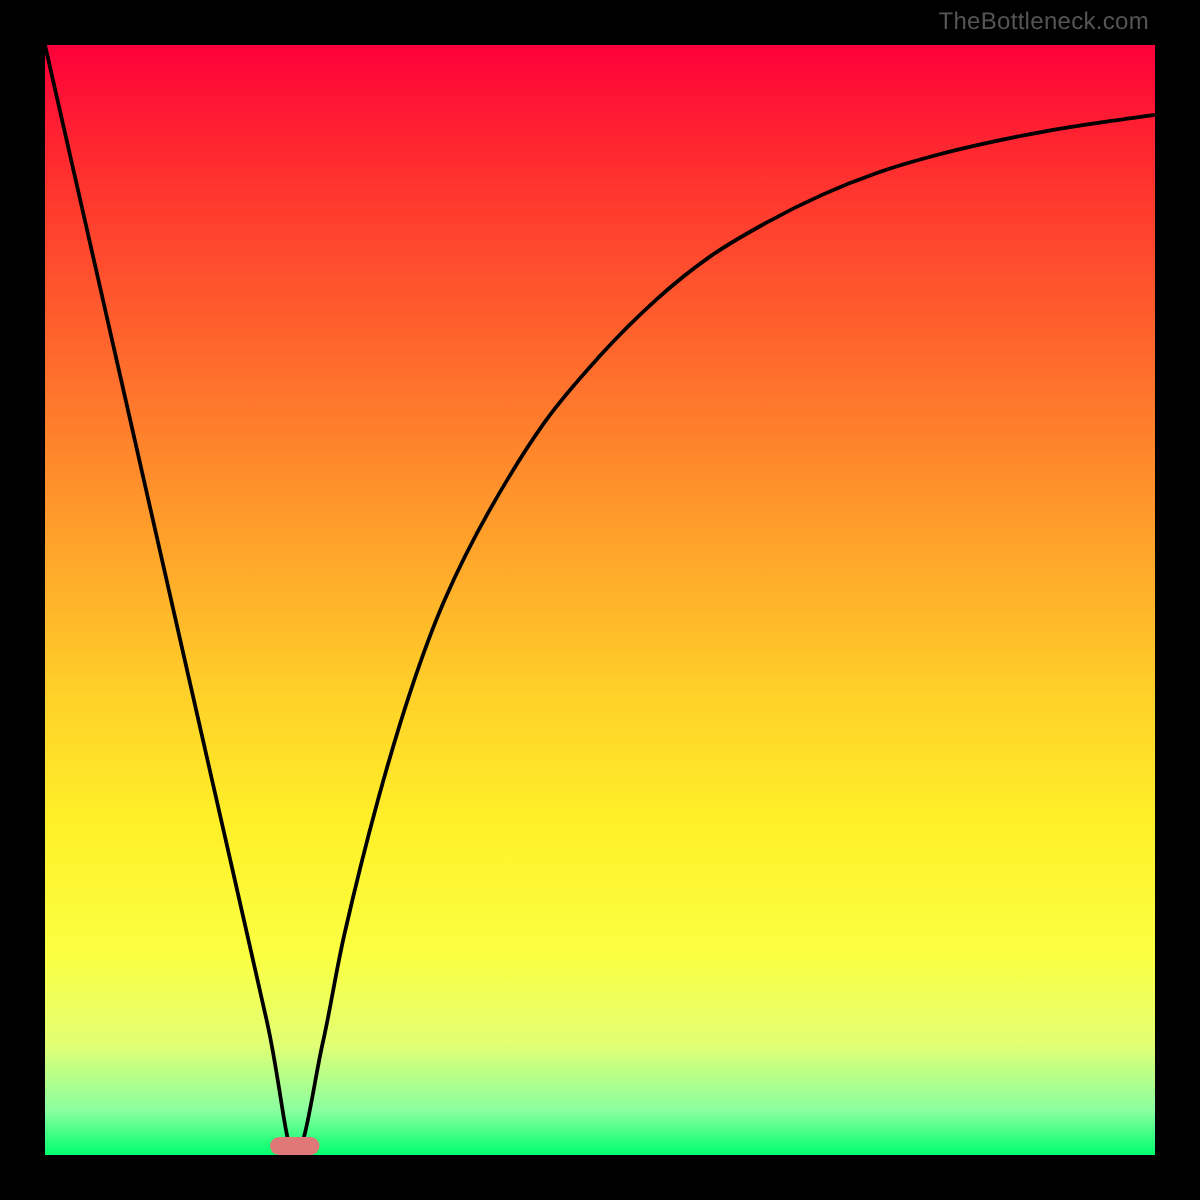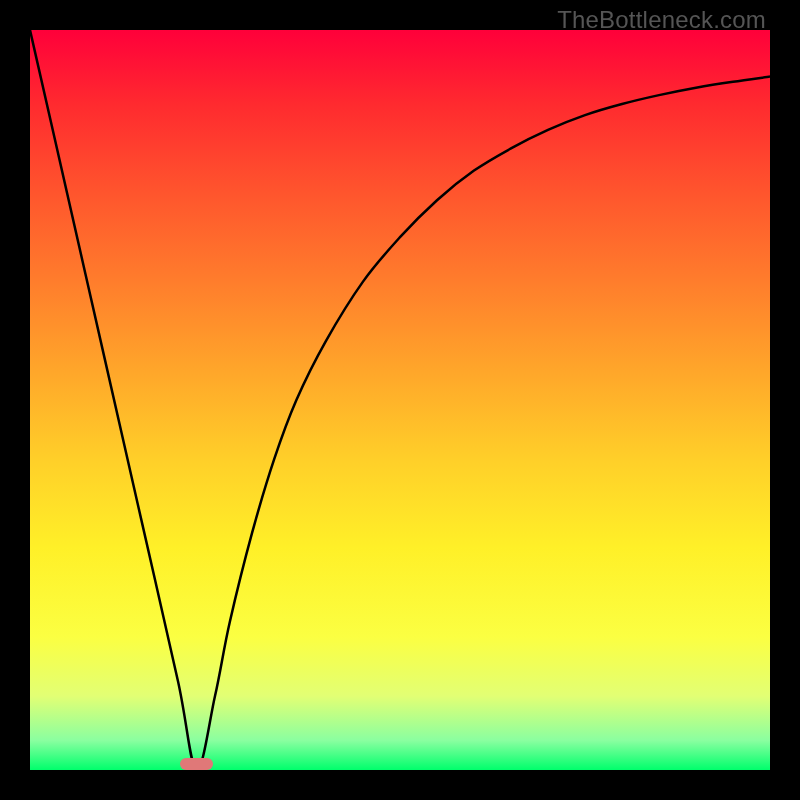--- a/index.html
+++ b/index.html
@@ -12,21 +12,21 @@
       #ff7d2c 34%,
       #ffa62a 46%,
       #ffcf29 58%,
       #fff028 70%,
       #fbff42 82%,
       #e2ff74 90%,
       #8affa0 96%,
       #00ff6c 100%)}
   .curve{position:absolute;inset:0}
   .marker{position:absolute;background:#e07878;border-radius:8px}
-  .watermark{position:absolute;right:34px;top:6px;color:#555;font-size:24px;font-weight:400;letter-spacing:0.2px}
+  .watermark{position:absolute;right:34px;top:6px;color:#555;font-size:16px;font-weight:400;letter-spacing:0.2px}
 </style>
 </head>
 <body>
 
 <div class="frame">
   <div class="watermark">TheBottleneck.com</div>
   <div class="plot">
     <div class="grad"></div>
     <svg class="curve" viewBox="0 0 740 740" preserveAspectRatio="none">
       <path id="curve-path" fill="none" stroke="#000" stroke-width="2.5" d="M0.0,0.0 C6.2,27.1 24.7,108.5 37.0,162.8 C49.3,217.1 61.7,271.3 74.0,325.6 C86.3,379.9 98.7,434.1 111.0,488.4 C123.3,542.7 138.8,609.3 148.0,651.2 C157.3,693.1 160.3,737.5 166.5,740.0 C172.7,742.5 179.4,690.7 185.0,666.0 C190.6,641.3 193.6,619.1 199.8,592.0 C206.0,564.9 214.6,530.3 222.0,503.2 C229.4,476.1 236.8,451.4 244.2,429.2 C251.6,407.0 257.8,389.7 266.4,370.0 C275.0,350.3 284.9,330.5 296.0,310.8 C307.1,291.1 320.7,268.9 333.0,251.6 C345.3,234.3 357.7,220.8 370.0,207.2 C382.3,193.6 394.7,181.3 407.0,170.2 C419.3,159.1 431.7,149.2 444.0,140.6 C456.3,132.0 468.7,125.2 481.0,118.4 C493.3,111.6 505.7,105.4 518.0,99.9 C530.3,94.3 542.7,89.4 555.0,85.1 C567.3,80.8 579.7,77.3 592.0,74.0 C604.3,70.7 616.7,67.8 629.0,65.1 C641.3,62.4 653.7,59.9 666.0,57.7 C678.3,55.5 690.7,53.6 703.0,51.8 C715.3,49.9 733.8,47.5 740.0,46.6"></path>

